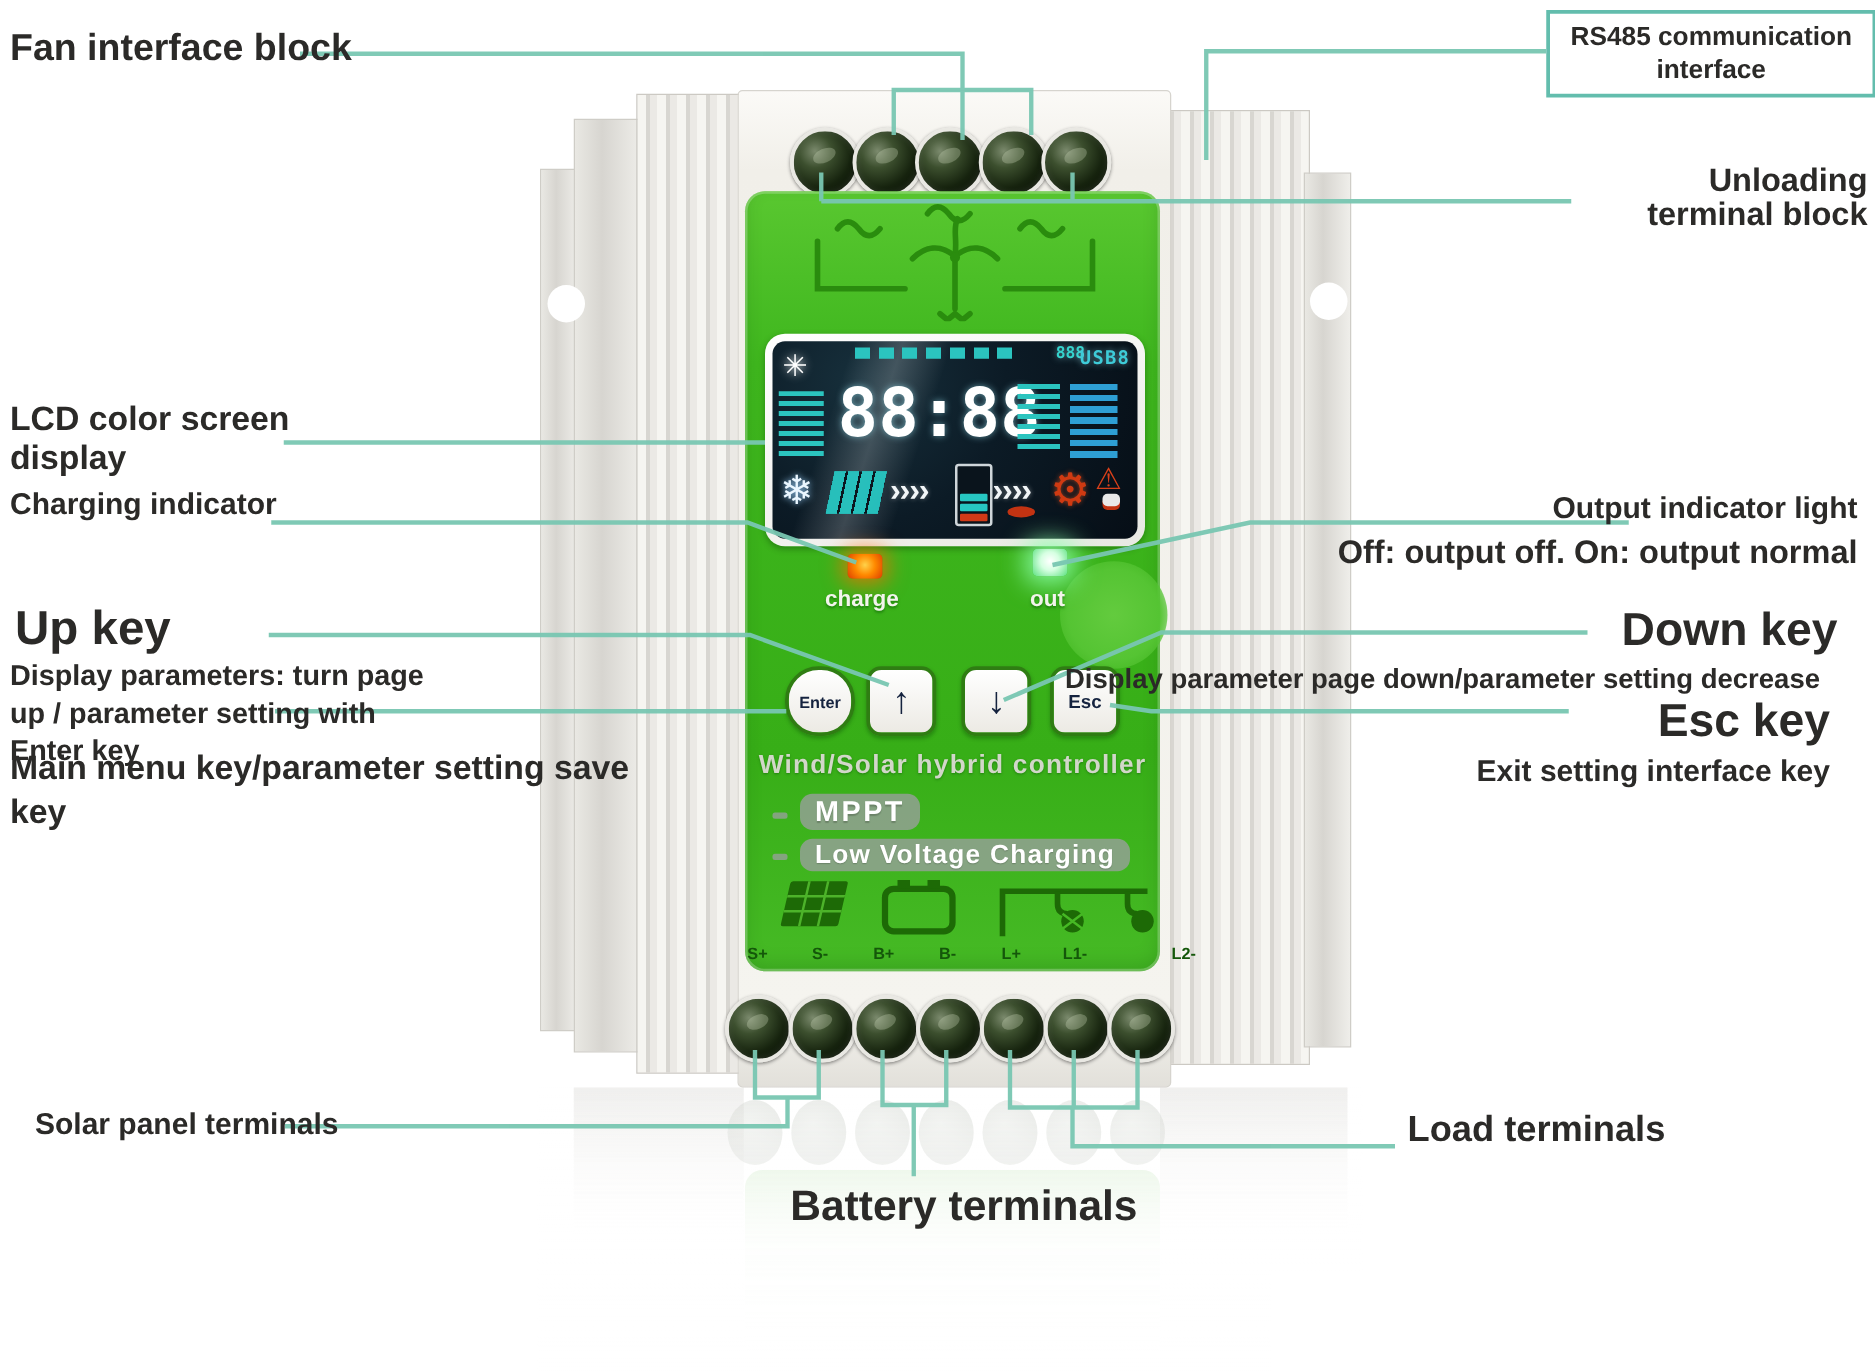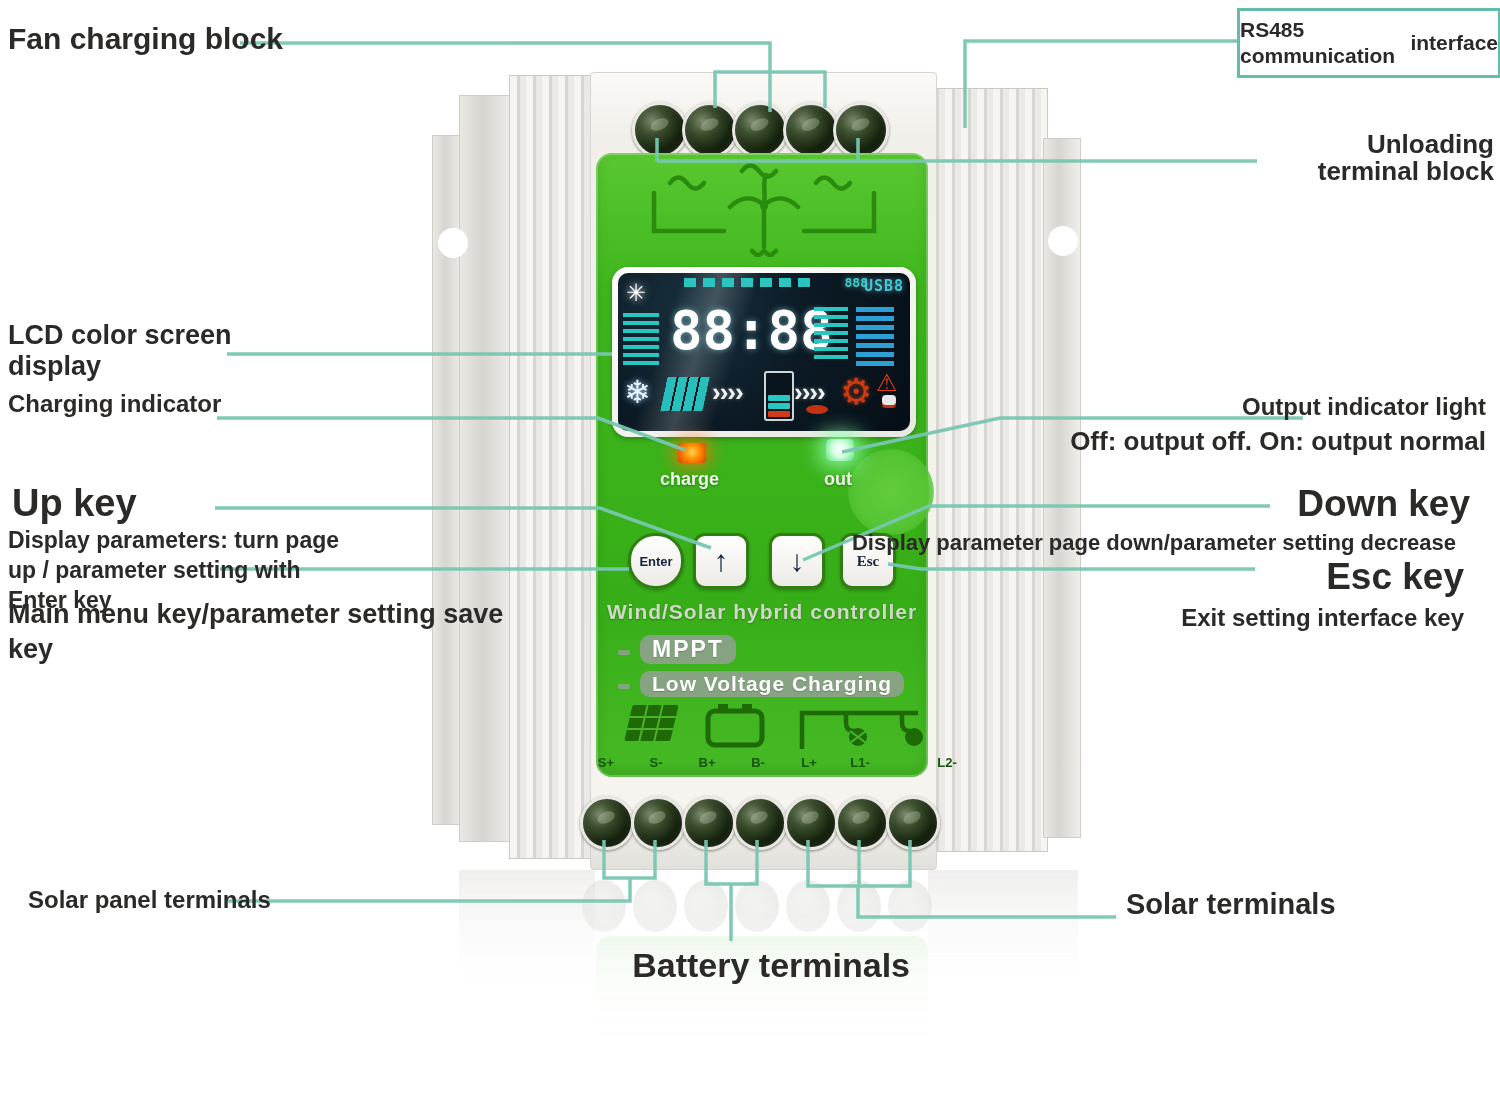--- a/index.html
+++ b/index.html
@@ -52,21 +52,21 @@
        background:linear-gradient(180deg,#ffffff,#eceae4);border:3px solid #2f7d13;
        color:#15233f;font-weight:bold;box-shadow:0 2px 3px rgba(0,60,0,.3);}
 
   .panel-title{color:#d2d7c9;font-weight:bold;letter-spacing:1px;text-shadow:0 1px 2px rgba(0,70,0,.45);}
   .pill{display:inline-block;background:rgba(150,160,152,.82);color:#ffffff;font-weight:bold;
         border-radius:10px;padding:1px 12px;letter-spacing:2px;text-shadow:0 1px 1px rgba(0,0,0,.2);}
   .bullet{display:inline-block;width:12px;height:5px;background:rgba(150,160,152,.8);border-radius:2px;margin-right:10px;vertical-align:middle;}
 
   .term-lab{position:absolute;transform:translateX(-50%);color:#14570a;font-weight:bold;font-size:13px;}
 
-  .rs-box{border:3px solid #63bdad;background:#ffffff;display:flex;flex-direction:row;
+  .rs-box{border:3px solid #63bdad;background:#ffffff;display:flex;flex-direction:column;
           align-items:center;justify-content:center;color:#2b2a28;font-weight:bold;}
 
   .refl{opacity:.8;}
   .refl-circle{border-radius:50%;background:radial-gradient(circle at 40% 35%, #d9ddd6, #c2c7bf 70%);opacity:.5;}
   .fade-out{background:linear-gradient(180deg, rgba(255,255,255,0) 0%, rgba(255,255,255,.88) 55%, #ffffff 100%);}
 </style>
 </head>
 <body>
 
 <div id="canvas">
@@ -150,21 +150,21 @@
            background:radial-gradient(circle at 50% 45%,#ffd24a 0%,#ff8a00 45%,#dc3c00 100%);box-shadow:0 0 16px 4px rgba(255,110,0,.75);"></div>
       <div class="abs led-label" style="left:64px;top:316px;font-size:18px;">charge</div>
 
       <div class="abs led" style="left:230px;top:286px;width:28px;height:22px;
            background:radial-gradient(circle at 50% 45%,#ffffff 0%,#d6ffe2 40%,#59e07c 100%);box-shadow:0 0 20px 6px rgba(140,255,170,.9);"></div>
       <div class="abs led-label" style="left:228px;top:316px;font-size:18px;">out</div>
 
       <div class="abs key" style="left:32px;top:380px;width:50px;height:50px;font-size:13px;border-radius:27px;">Enter</div>
       <div class="abs key" style="left:97px;top:380px;width:50px;height:50px;font-size:30px;">↑</div>
       <div class="abs key" style="left:173px;top:380px;width:50px;height:50px;font-size:30px;">↓</div>
-      <div class="abs key" style="left:244px;top:380px;width:50px;height:50px;font-size:15px;font-family:Liberation Serif, serif;">Esc</div>
+      <div class="abs key" style="left:244px;top:380px;width:50px;height:50px;font-size:15px;">Esc</div>
 
       <div class="abs panel-title" style="left:0;top:447px;width:100%;text-align:center;font-size:21px;">Wind/Solar hybrid controller</div>
       <div class="abs" style="left:22px;top:482px;">
         <span class="bullet"></span><span class="pill" style="font-size:23px;">MPPT</span>
       </div>
       <div class="abs" style="left:22px;top:518px;">
         <span class="bullet"></span><span class="pill" style="font-size:21px;letter-spacing:1px;">Low Voltage Charging</span>
       </div>
 
       <svg class="abs" style="left:0;top:546px;" width="332" height="62" viewBox="0 0 332 62">
@@ -247,21 +247,21 @@
       <polyline points="604,840 604,878 655,878 655,840"></polyline>
       <polyline points="630,878 630,901 228,901"></polyline>
       <polyline points="706,840 706,884 757,884 757,840"></polyline>
       <polyline points="731,884 731,941"></polyline>
       <polyline points="808,840 808,886 910,886 910,840"></polyline>
       <polyline points="859,840 859,886"></polyline>
       <polyline points="858,886 858,917 1116,917"></polyline>
     </g>
   </svg>
 
-  <div class="abs lbl" style="left:8px;top:22px;font-size:30px;">Fan charging block</div>
+  <div class="abs lbl" style="left:8px;top:22px;font-size:30px;">Fan interface block</div>
 
   <div class="abs rs-box" style="left:1237px;top:8px;width:258px;height:64px;font-size:21px;line-height:1.25;">
     <span>RS485 communication</span>
     <span>interface</span>
   </div>
 
   <div class="abs lbl" style="left:1262px;top:131px;width:232px;text-align:right;font-size:26px;line-height:1.05;">
     <div>Unloading</div>
     <div>terminal block</div>
   </div>
@@ -288,15 +288,15 @@
   <div class="abs lbl lbl-right" style="right:14px;top:427px;font-size:26px;">Off: output off. On: output normal</div>
 
   <div class="abs lbl lbl-right" style="right:30px;top:483px;font-size:37px;">Down key</div>
   <div class="abs lbl lbl-right" style="right:44px;top:530px;font-size:22px;">Display parameter page down/parameter setting decrease</div>
 
   <div class="abs lbl lbl-right" style="right:36px;top:556px;font-size:37px;">Esc key</div>
   <div class="abs lbl lbl-right" style="right:36px;top:604px;font-size:24px;margin-left:37px;">Exit setting interface key</div>
 
   <div class="abs lbl" style="left:28px;top:886px;font-size:24px;">Solar panel terminals</div>
   <div class="abs lbl" style="left:560px;top:946px;width:350px;text-align:right;font-size:34px;">Battery terminals</div>
-  <div class="abs lbl" style="left:1126px;top:888px;font-size:29px;">Solar terminals</div>
+  <div class="abs lbl" style="left:1126px;top:888px;font-size:29px;">Load terminals</div>
 
 </div>
 
 </body></html>

